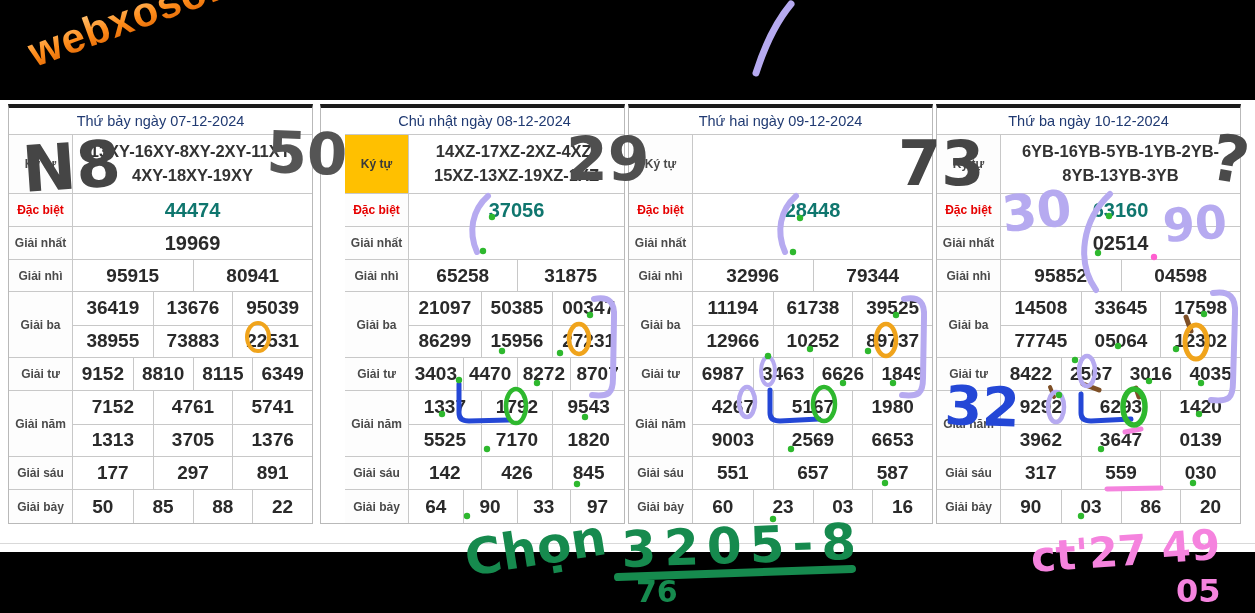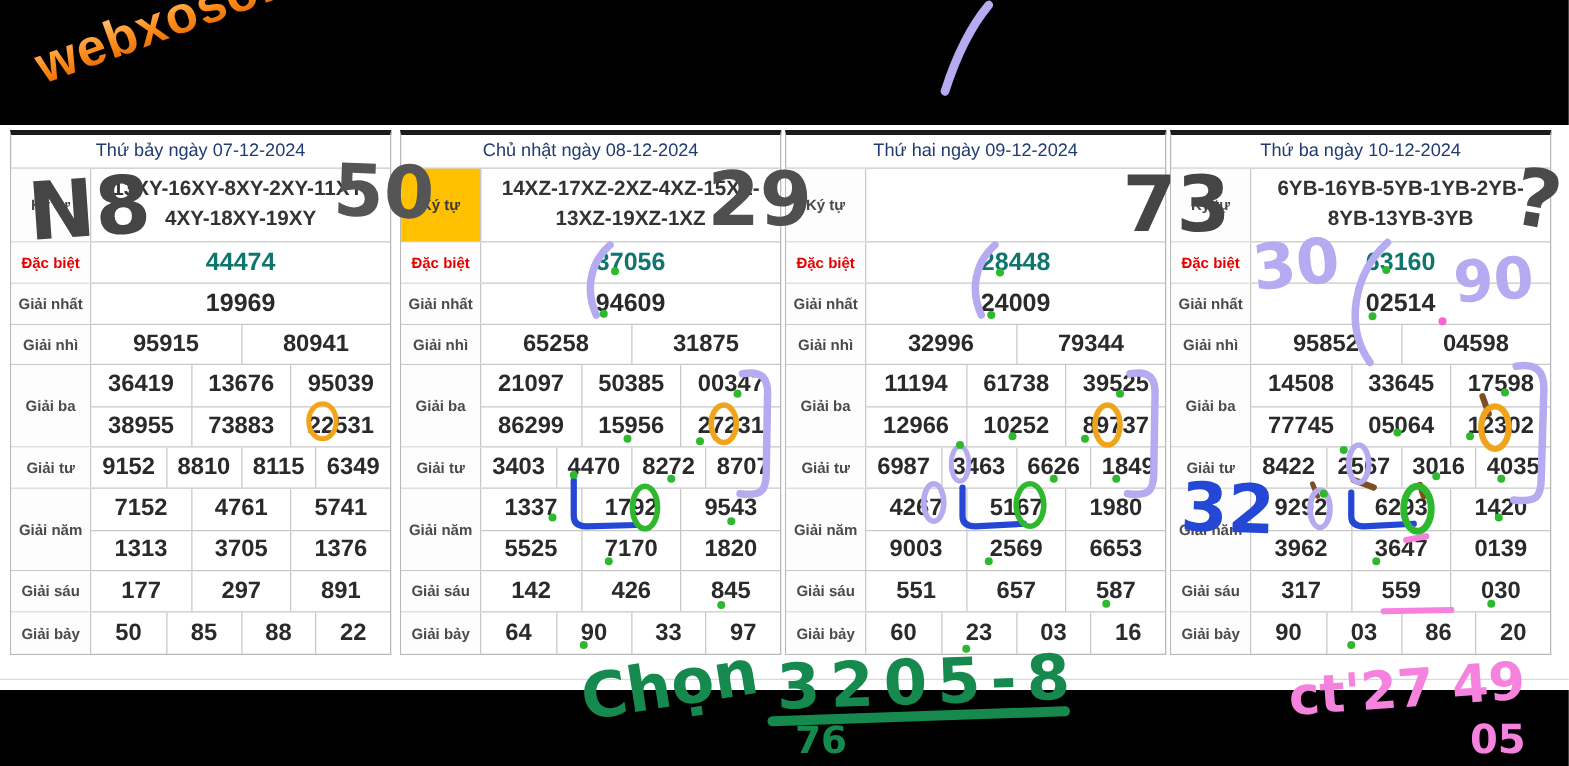--- a/index.html
+++ b/index.html
@@ -17,21 +17,21 @@
     transform:rotate(-20deg);transform-origin:left center;
     background:linear-gradient(180deg,#ffd08a 0%,#ff8c1a 55%,#d95f00 100%);
     -webkit-background-clip:text;background-clip:text;color:transparent;
     text-shadow:0 0 2px rgba(0,0,0,0.0);
   }
   
   .xtable{
     position:absolute;top:104px;width:305px;box-sizing:border-box;
     background:#fff;border:1px solid #b9b9b9;border-top:4px solid #1b1b1b;
   }
-  .xtable.t0{left:8px;}  .xtable.t1{left:320px;}
+  .xtable.t0{left:8px;}  .xtable.t1{left:320px;padding-left:24px;}
   .xtable.t2{left:628px;}.xtable.t3{left:936px;}
   .t-date{
     height:26px;line-height:26px;text-align:center;
     color:#203a72;font-size:14.5px;border-bottom:1px solid #c8c8c8;
   }
   .row{display:flex;border-bottom:1px solid #c8c8c8;box-sizing:border-box;}
   .row:last-child{border-bottom:none;}
   .h59{height:59px;} .h33{height:33px;} .h32{height:32px;} .h66{height:66px;}
   .lbl{
     width:64px;flex:0 0 64px;display:flex;align-items:center;justify-content:center;
@@ -161,23 +161,20 @@
       </div>
     </div>
   <div class="row h33">
       <div class="lbl red">Đặc biệt</div>
     <div class="vals c1">
         <span class="cell special">37056</span>
       </div>
     </div>
   <div class="row h33">
       <div class="lbl">Giải nhất</div>
-    <div class="vals c1">
-        <span class="cell first">94609</span>
-      </div>
     </div>
   <div class="row h32">
       <div class="lbl">Giải nhì</div>
     <div class="vals c2">
         <span class="cell">65258</span>
         <span class="cell">31875</span>
       </div>
     </div>
   <div class="row h66">
       <div class="lbl">Giải ba</div>
@@ -235,23 +232,20 @@
       <div class="lbl">Ký tự</div>
     </div>
   <div class="row h33">
       <div class="lbl red">Đặc biệt</div>
     <div class="vals c1">
         <span class="cell special">28448</span>
       </div>
     </div>
   <div class="row h33">
       <div class="lbl">Giải nhất</div>
-    <div class="vals c1">
-        <span class="cell first">24009</span>
-      </div>
     </div>
   <div class="row h32">
       <div class="lbl">Giải nhì</div>
     <div class="vals c2">
         <span class="cell">32996</span>
         <span class="cell">79344</span>
       </div>
     </div>
   <div class="row h66">
       <div class="lbl">Giải ba</div>

